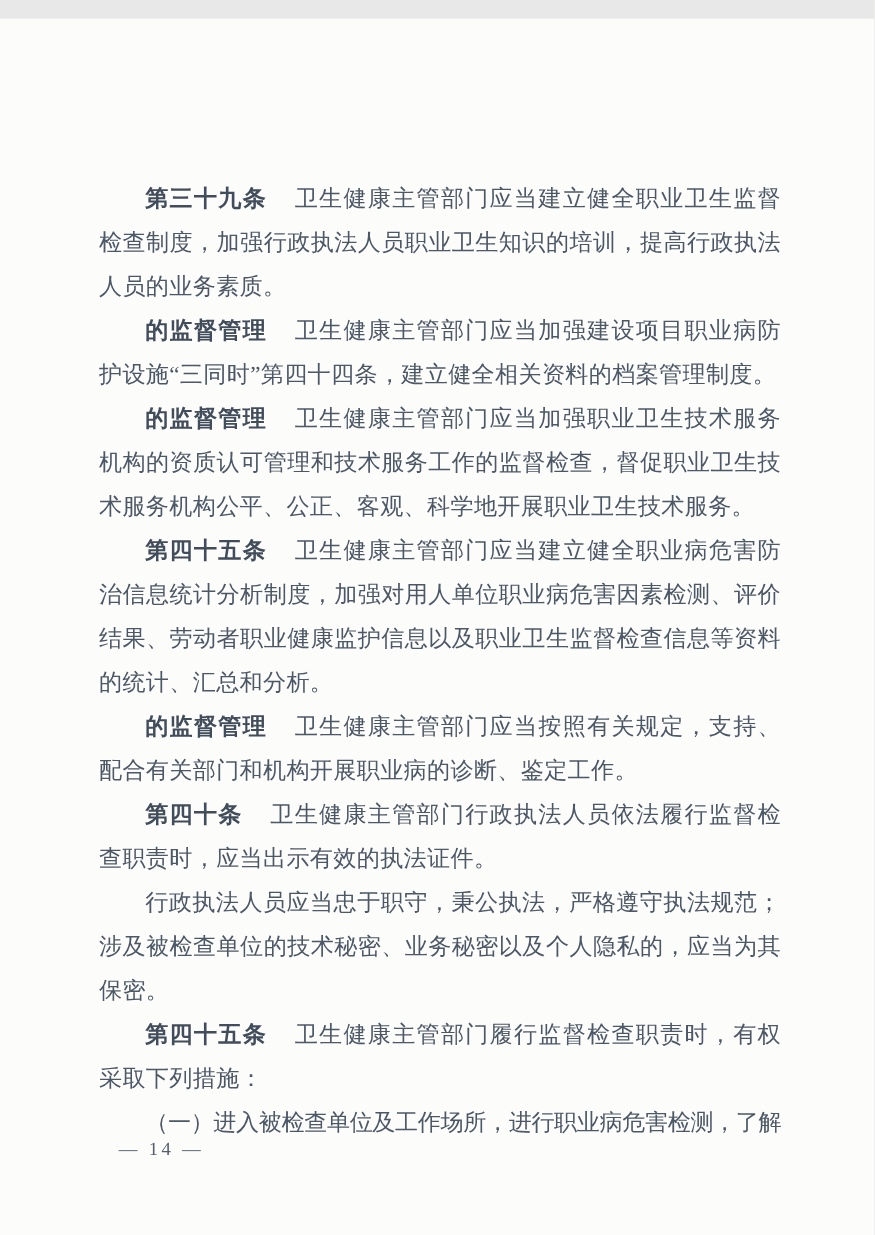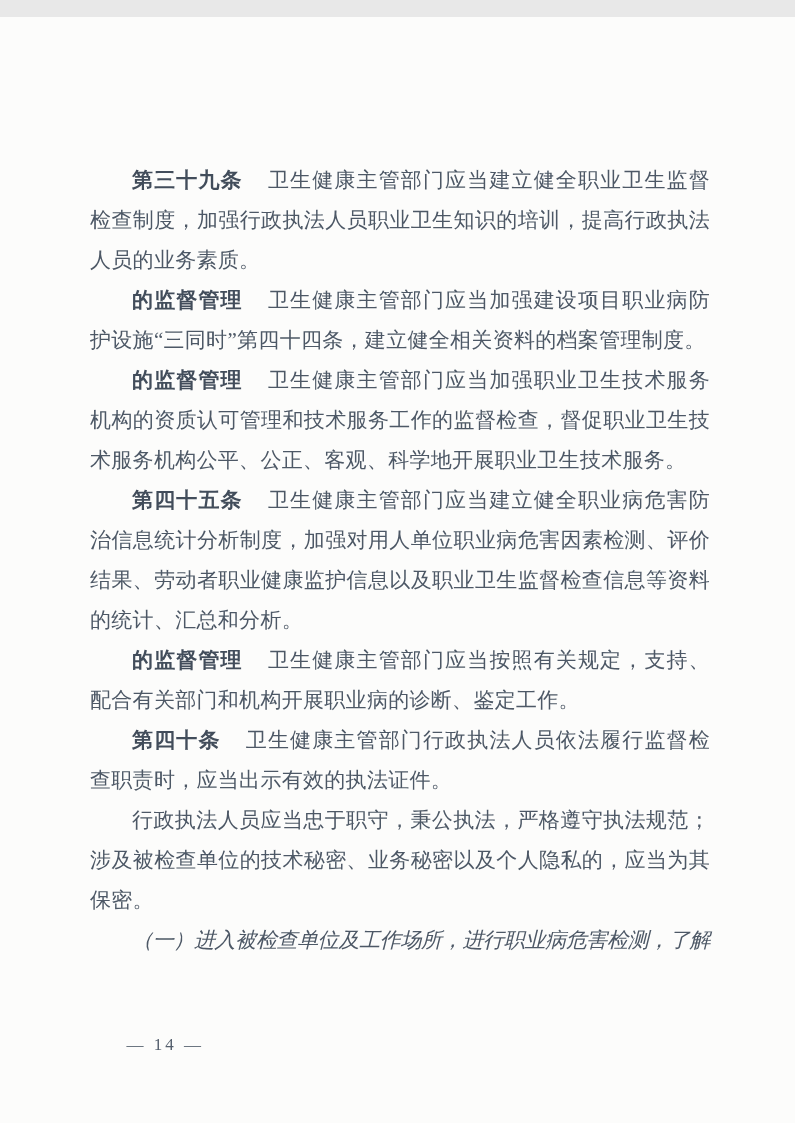--- a/index.html
+++ b/index.html
@@ -28,28 +28,27 @@
     text-indent: 2em;
   }
   .term {
     font-weight: 700;
     color: #424d5b;
   }
   .term:not(:empty) { margin-right: 1.2em; }
   .para.justify-last {
     text-align-last: justify;
     letter-spacing: -0.6px;
-    font-style: italic;
   }
   .footer-num {
     position: absolute;
     left: 108px;
     top: 1018px;
     width: 96px;
-    text-align: right;
+    text-align: left;
     font-size: 17px;
     letter-spacing: 3px;
     color: #535e6c;
     white-space: nowrap;
   }
 </style>
 </head>
 <body>
 
 <div class="sheet">
@@ -62,19 +61,20 @@
     <p class="para"><span class="term">的监督管理</span><span class="text">卫生健康主管部门应当加强职业卫生技术服务机构的资质认可管理和技术服务工作的监督检查，督促职业卫生技术服务机构公平、公正、客观、科学地开展职业卫生技术服务。</span></p>
 
     <p class="para"><span class="term">第四十五条</span><span class="text">卫生健康主管部门应当建立健全职业病危害防治信息统计分析制度，加强对用人单位职业病危害因素检测、评价结果、劳动者职业健康监护信息以及职业卫生监督检查信息等资料的统计、汇总和分析。</span></p>
 
     <p class="para"><span class="term">的监督管理</span><span class="text">卫生健康主管部门应当按照有关规定，支持、配合有关部门和机构开展职业病的诊断、鉴定工作。</span></p>
 
     <p class="para"><span class="term">第四十条</span><span class="text">卫生健康主管部门行政执法人员依法履行监督检查职责时，应当出示有效的执法证件。</span></p>
 
     <p class="para"><span class="term"></span><span class="text">行政执法人员应当忠于职守，秉公执法，严格遵守执法规范；涉及被检查单位的技术秘密、业务秘密以及个人隐私的，应当为其保密。</span></p>
 
+    <p class="para"><span class="term">第四十五条</span><span class="text">卫生健康主管部门履行监督检查职责时，有权采取下列措施：</span></p>
 
     <p class="para justify-last"><span class="term"></span><span class="text">（一）进入被检查单位及工作场所，进行职业病危害检测，了解</span></p>
 
   </div>
 
   <div class="footer-num">— 14 —</div>
 </div>
 
 </body></html>

